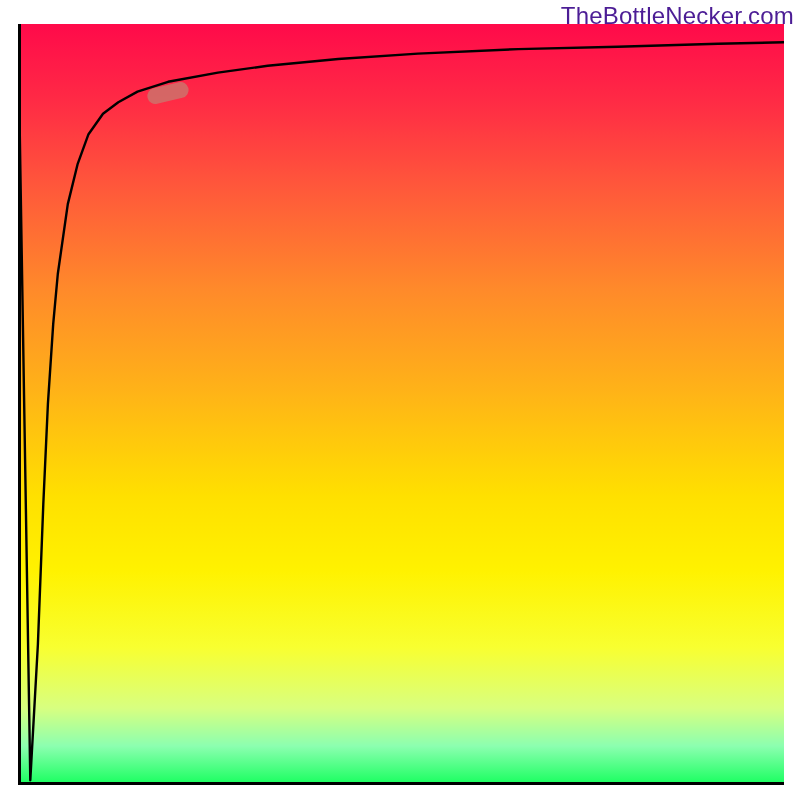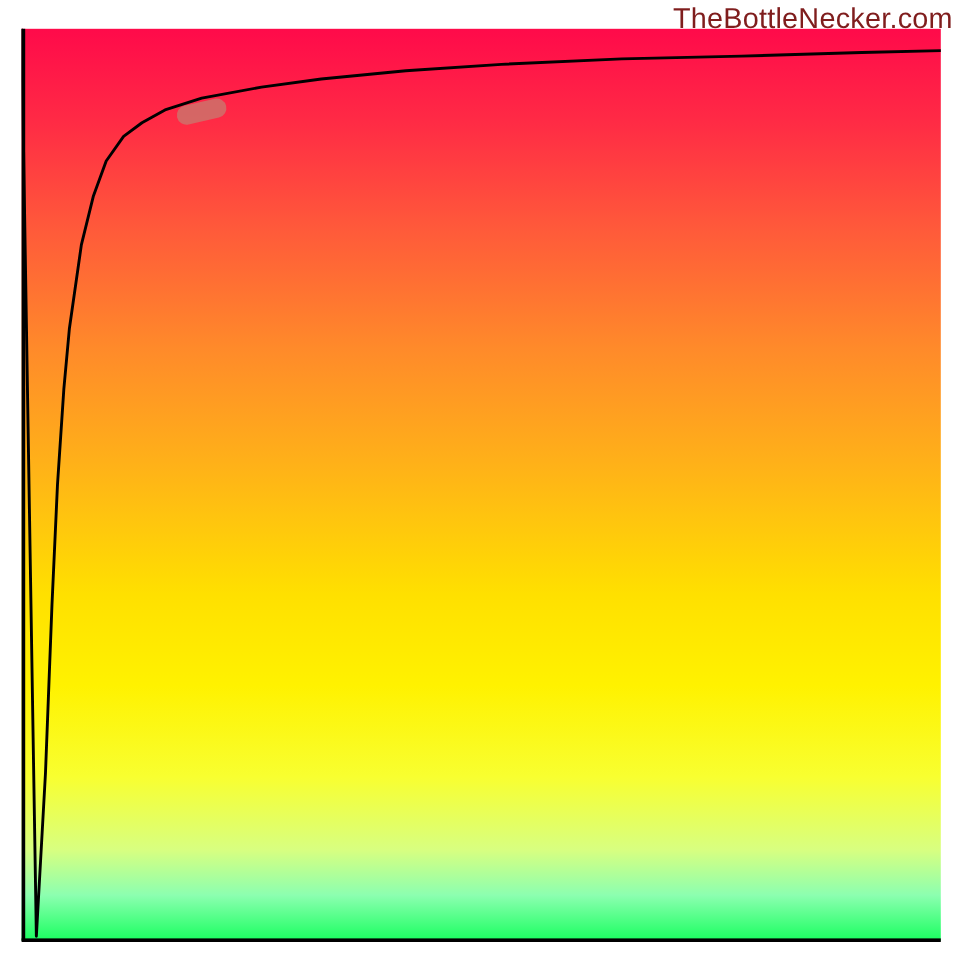--- a/index.html
+++ b/index.html
@@ -29,21 +29,21 @@
       #8cffb0 95%,
       #1aff60 100%
     );
   }
   .watermark {
     position: absolute;
     top: 2px;
     right: 6px;
     font-family: Arial, Helvetica, sans-serif;
     font-size: 24px;
-    color: #7f1d1d;
+    color: #4c1d95;
     letter-spacing: 0.2px;
   }
   .axis-line {
     position: absolute;
     background: #000;
   }
   .y-axis {
     left: 18px;
     top: 24px;
     width: 3px;

